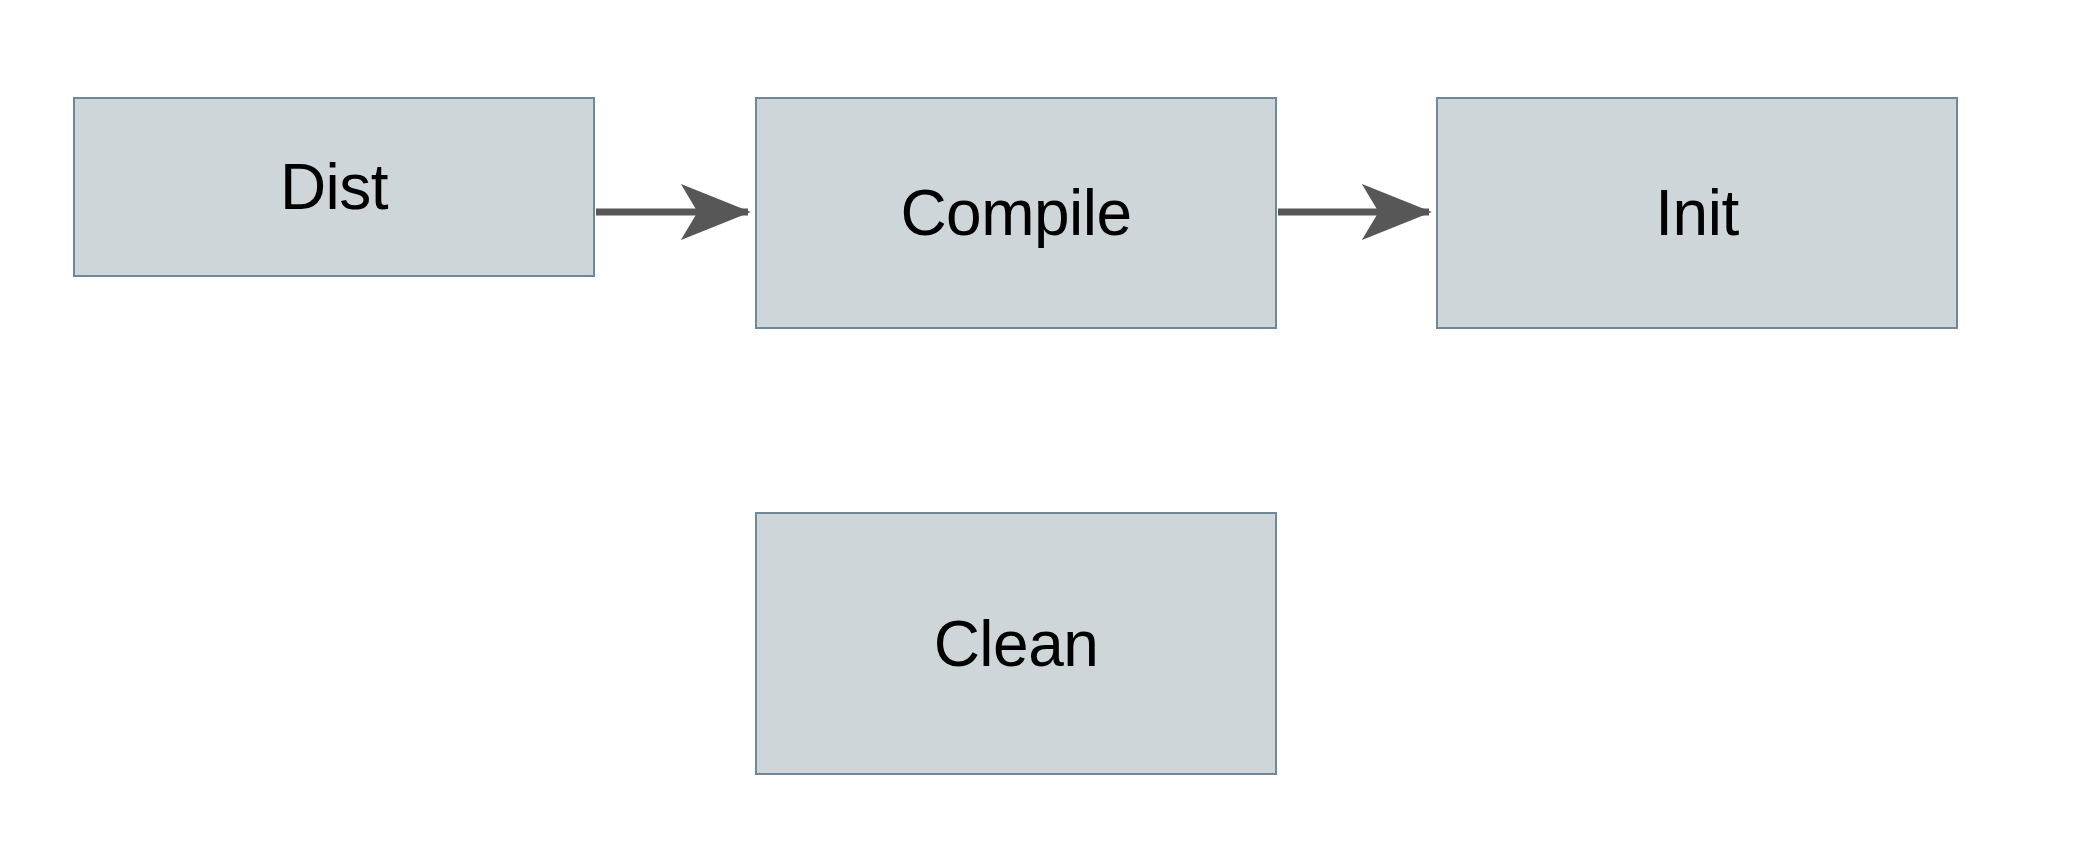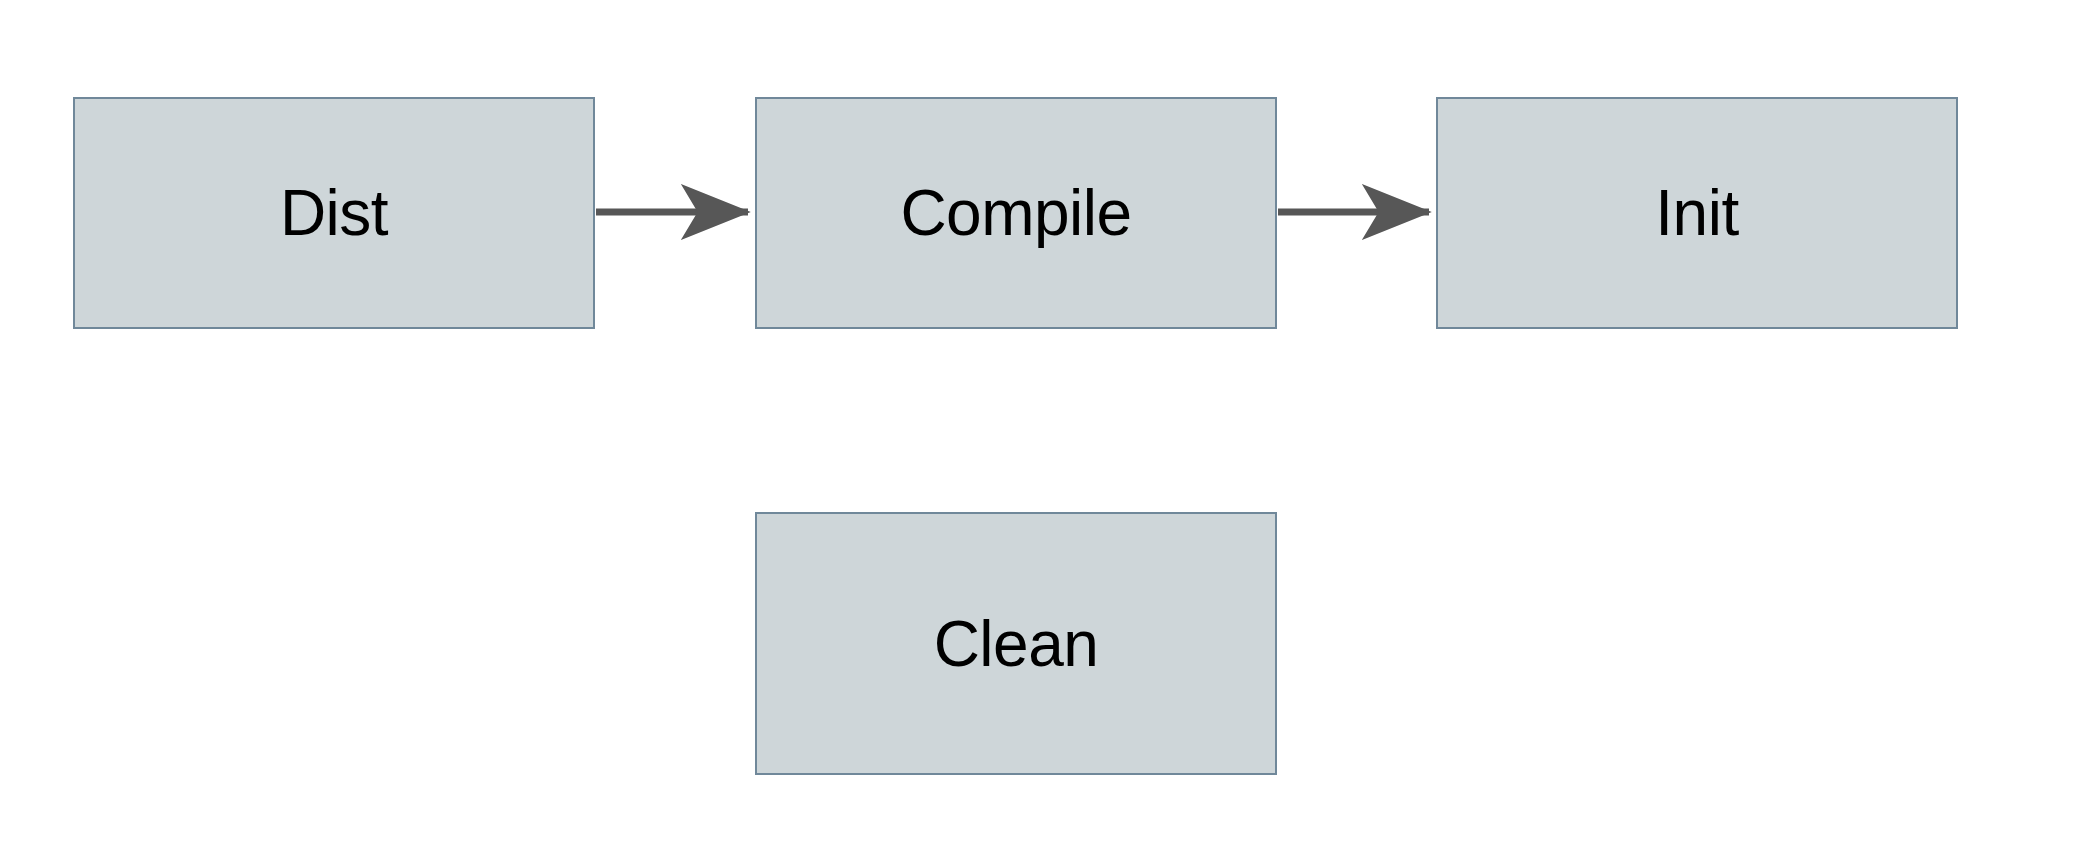--- a/index.html
+++ b/index.html
@@ -59,21 +59,21 @@
 
     <g>
       <line class="edge-line" x1="596" y1="212" x2="748" y2="212" stroke="#575757" stroke-width="7" marker-end="url(#arrowhead)"></line>
     </g>
 
     <g>
       <line class="edge-line" x1="1278" y1="212" x2="1429" y2="212" stroke="#575757" stroke-width="7" marker-end="url(#arrowhead)"></line>
     </g>
   </svg>
 
-  <div class="node-box" style="left:73px; top:97px; width:522px; height:232px;">
+  <div class="node-box" style="left:73px; top:97px; width:522px; height:180px;">
     <span class="node-label">Dist</span>
   </div>
 
   <div class="node-box" style="left:1436px; top:97px; width:522px; height:232px;">
     <span class="node-label">Init</span>
   </div>
 
   <div class="node-box" style="left:755px; top:97px; width:522px; height:232px;">
     <span class="node-label">Compile</span>
   </div>

